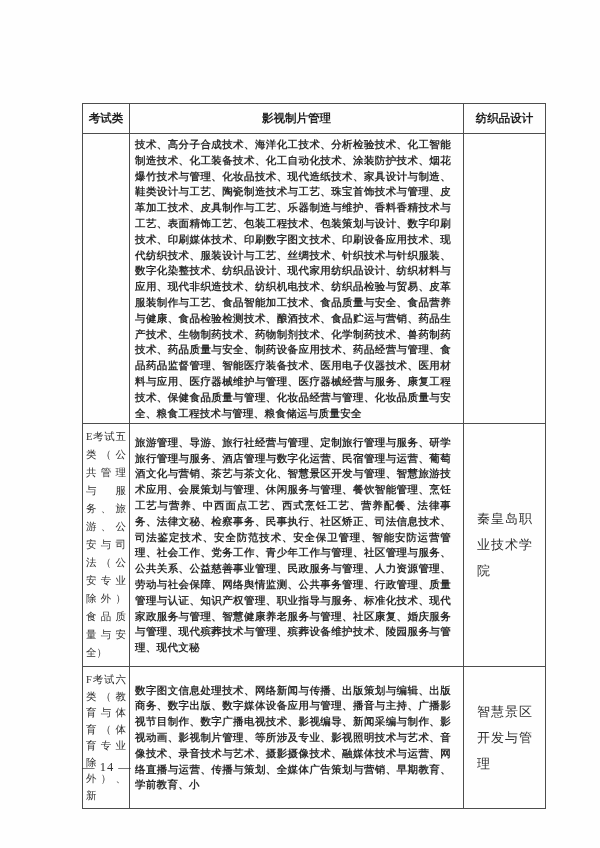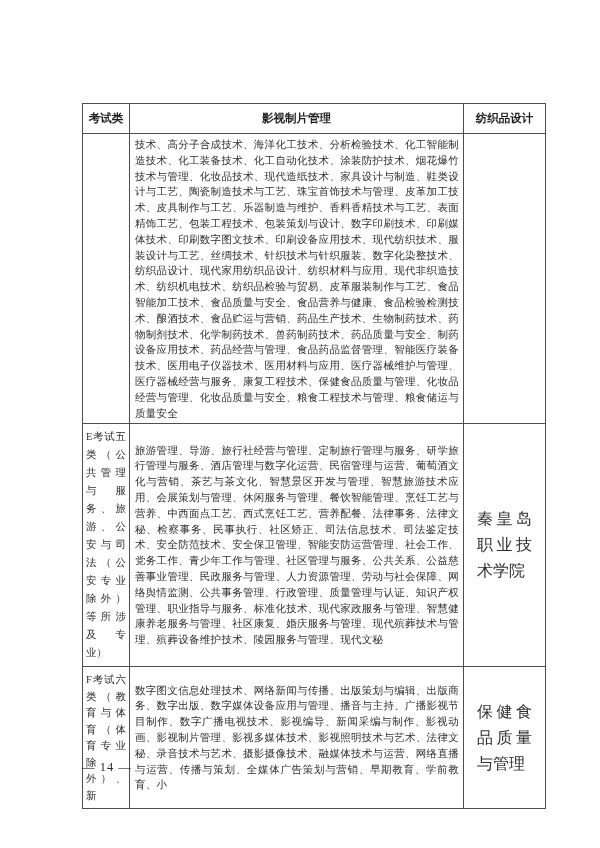--- a/index.html
+++ b/index.html
@@ -33,37 +33,38 @@
     font-size: 11.5px;
     font-weight: bold;
     color: #1f1f1f;
     height: 30px;
     padding: 2px 0;
   }
   td.majors {
     font-size: 10.5px;
     line-height: 15.8px;
     text-align: justify;
-    padding: 2px 4px 2px 5px;
+    padding: 2px 12px 2px 5px;
     letter-spacing: 0.3px;
     color: #2e2e2e;
+    font-weight: bold;
   }
   td.majors.topalign { vertical-align: top; padding-top: 3px; }
   td.category {
     font-size: 10.5px;
     line-height: 18px;
     text-align: justify;
     padding: 4px 3px;
     vertical-align: middle;
     color: #2e2e2e;
     word-break: break-all;
   }
   tr.row-f td.category { line-height: 16.5px; vertical-align: top; padding-top: 5px; margin-left: 32px; }
   td.institution {
-    font-size: 16px;
+    font-size: 13px;
     line-height: 26px;
     text-align: justify;
     padding: 0 13px;
     vertical-align: middle;
     color: #2e2e2e;
     word-break: break-all;
   }
   tr.row-cont { height: 285px; }
   tr.row-e { height: 219px; }
   tr.row-f { height: 108px; }
@@ -91,27 +92,27 @@
       <th>考试类</th>
       <th>影视制片管理</th>
       <th>纺织品设计</th>
     </tr>
     <tr class="row-cont">
       <td class="category"></td>
       <td class="majors topalign">技术、高分子合成技术、海洋化工技术、分析检验技术、化工智能制造技术、化工装备技术、化工自动化技术、涂装防护技术、烟花爆竹技术与管理、化妆品技术、现代造纸技术、家具设计与制造、鞋类设计与工艺、陶瓷制造技术与工艺、珠宝首饰技术与管理、皮革加工技术、皮具制作与工艺、乐器制造与维护、香料香精技术与工艺、表面精饰工艺、包装工程技术、包装策划与设计、数字印刷技术、印刷媒体技术、印刷数字图文技术、印刷设备应用技术、现代纺织技术、服装设计与工艺、丝绸技术、针织技术与针织服装、数字化染整技术、纺织品设计、现代家用纺织品设计、纺织材料与应用、现代非织造技术、纺织机电技术、纺织品检验与贸易、皮革服装制作与工艺、食品智能加工技术、食品质量与安全、食品营养与健康、食品检验检测技术、酿酒技术、食品贮运与营销、药品生产技术、生物制药技术、药物制剂技术、化学制药技术、兽药制药技术、药品质量与安全、制药设备应用技术、药品经营与管理、食品药品监督管理、智能医疗装备技术、医用电子仪器技术、医用材料与应用、医疗器械维护与管理、医疗器械经营与服务、康复工程技术、保健食品质量与管理、化妆品经营与管理、化妆品质量与安全、粮食工程技术与管理、粮食储运与质量安全</td>
       <td class="institution"></td>
     </tr>
     <tr class="row-e">
-      <td class="category">E考试五类（公共管理与服务、旅游、公安与司法（公安专业除外）等所涉及专业）</td>
+      <td class="category">E考试五类（公共管理与服务、旅游、公安与司法（公安专业除外）食品质量与安全）</td>
       <td class="majors">旅游管理、导游、旅行社经营与管理、定制旅行管理与服务、研学旅行管理与服务、酒店管理与数字化运营、民宿管理与运营、葡萄酒文化与营销、茶艺与茶文化、智慧景区开发与管理、智慧旅游技术应用、会展策划与管理、休闲服务与管理、餐饮智能管理、烹饪工艺与营养、中西面点工艺、西式烹饪工艺、营养配餐、法律事务、法律文秘、检察事务、民事执行、社区矫正、司法信息技术、司法鉴定技术、安全防范技术、安全保卫管理、智能安防运营管理、社会工作、党务工作、青少年工作与管理、社区管理与服务、公共关系、公益慈善事业管理、民政服务与管理、人力资源管理、劳动与社会保障、网络舆情监测、公共事务管理、行政管理、质量管理与认证、知识产权管理、职业指导与服务、标准化技术、现代家政服务与管理、智慧健康养老服务与管理、社区康复、婚庆服务与管理、现代殡葬技术与管理、殡葬设备维护技术、陵园服务与管理、现代文秘</td>
       <td class="institution">秦皇岛职业技术学院</td>
     </tr>
     <tr class="row-f">
       <td class="category">F考试六类（教育与体育（体育专业除外）、新</td>
-      <td class="majors">数字图文信息处理技术、网络新闻与传播、出版策划与编辑、出版商务、数字出版、数字媒体设备应用与管理、播音与主持、广播影视节目制作、数字广播电视技术、影视编导、新闻采编与制作、影视动画、影视制片管理、影视多媒体技术、影视照明技术与艺术、法律文秘、录音技术与艺术、摄影摄像技术、融媒体技术与运营、网络直播与运营、传播与策划、全媒体广告策划与营销、早期教育、学前教育、小</td>
-      <td class="institution">保健食品质量与管理</td>
+      <td class="majors">数字图文信息处理技术、网络新闻与传播、出版策划与编辑、出版商务、数字出版、数字媒体设备应用与管理、播音与主持、广播影视节目制作、数字广播电视技术、影视编导、新闻采编与制作、影视动画、影视制片管理、等所涉及专业、影视照明技术与艺术、音像技术、录音技术与艺术、摄影摄像技术、融媒体技术与运营、网络直播与运营、传播与策划、全媒体广告策划与营销、早期教育、学前教育、小</td>
+      <td class="institution">智慧景区开发与管理</td>
     </tr>
   </tbody>
     </table>
 
   <div class="page-number">— 14 —</div>
 
 </div>
 
 </body></html>

